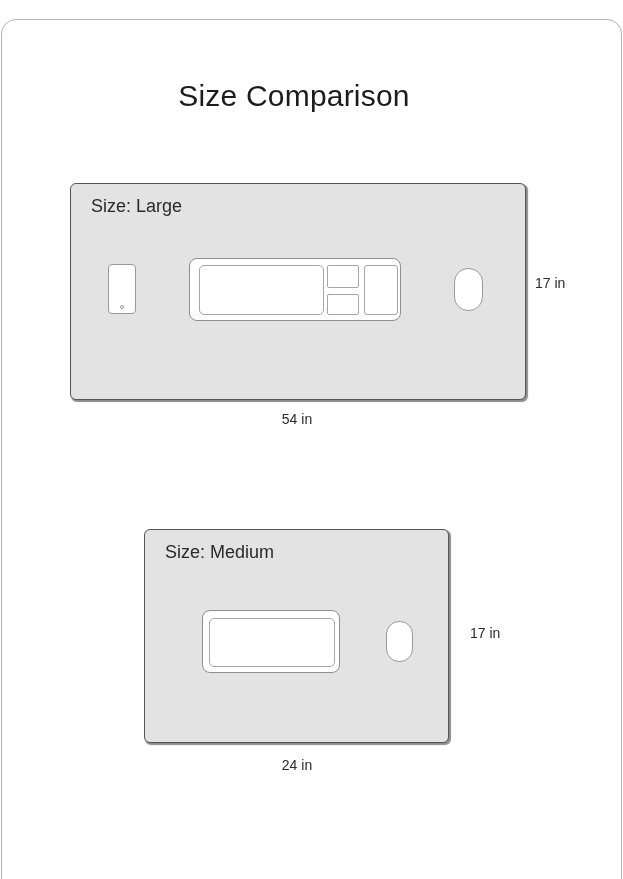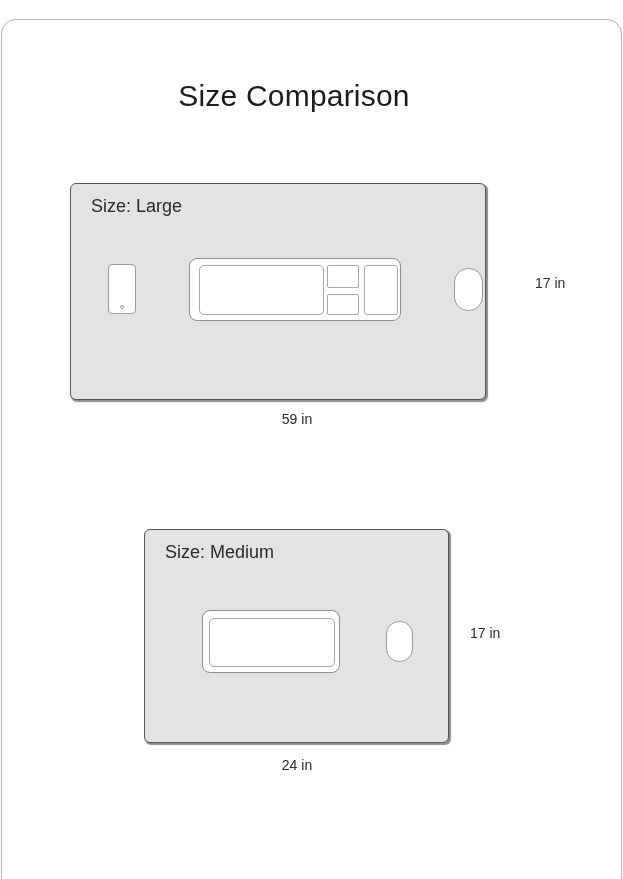--- a/index.html
+++ b/index.html
@@ -44,21 +44,21 @@
   .panel {
     position: absolute;
     background: #e3e3e3;
     border: 1px solid #555555;
     border-radius: 6px;
     box-shadow: 1.5px 1.5px 1px rgba(0,0,0,0.45);
   }
   .panel-large {
     left: 70px;
     top: 165px;
-    width: 416px;
+    width: 456px;
     height: 217px;
   }
   .panel-medium {
     left: 144px;
     top: 511px;
     width: 305px;
     height: 214px;
     padding-left: 46px;
   }
 
@@ -181,21 +181,21 @@
     <div class="cutout cutout-compound-large">
       <div class="sub-window sub-main"></div>
       <div class="sub-window sub-top"></div>
       <div class="sub-window sub-bottom"></div>
       <div class="sub-window sub-tall"></div>
     </div>
 
     <div class="cutout cutout-oval-large"></div>
   </section>
 
-  <div class="dim-label dim-width-large">59 in</div>
+  <div class="dim-label dim-width-large">54 in</div>
   <div class="dim-label dim-height-large">17 in</div>
 
   <section class="panel panel-medium">
     <span class="panel-label">Size: Medium</span>
 
     <div class="cutout cutout-compound-medium">
       <div class="sub-window sub-medium-main"></div>
     </div>
 
     <div class="cutout cutout-oval-medium"></div>

